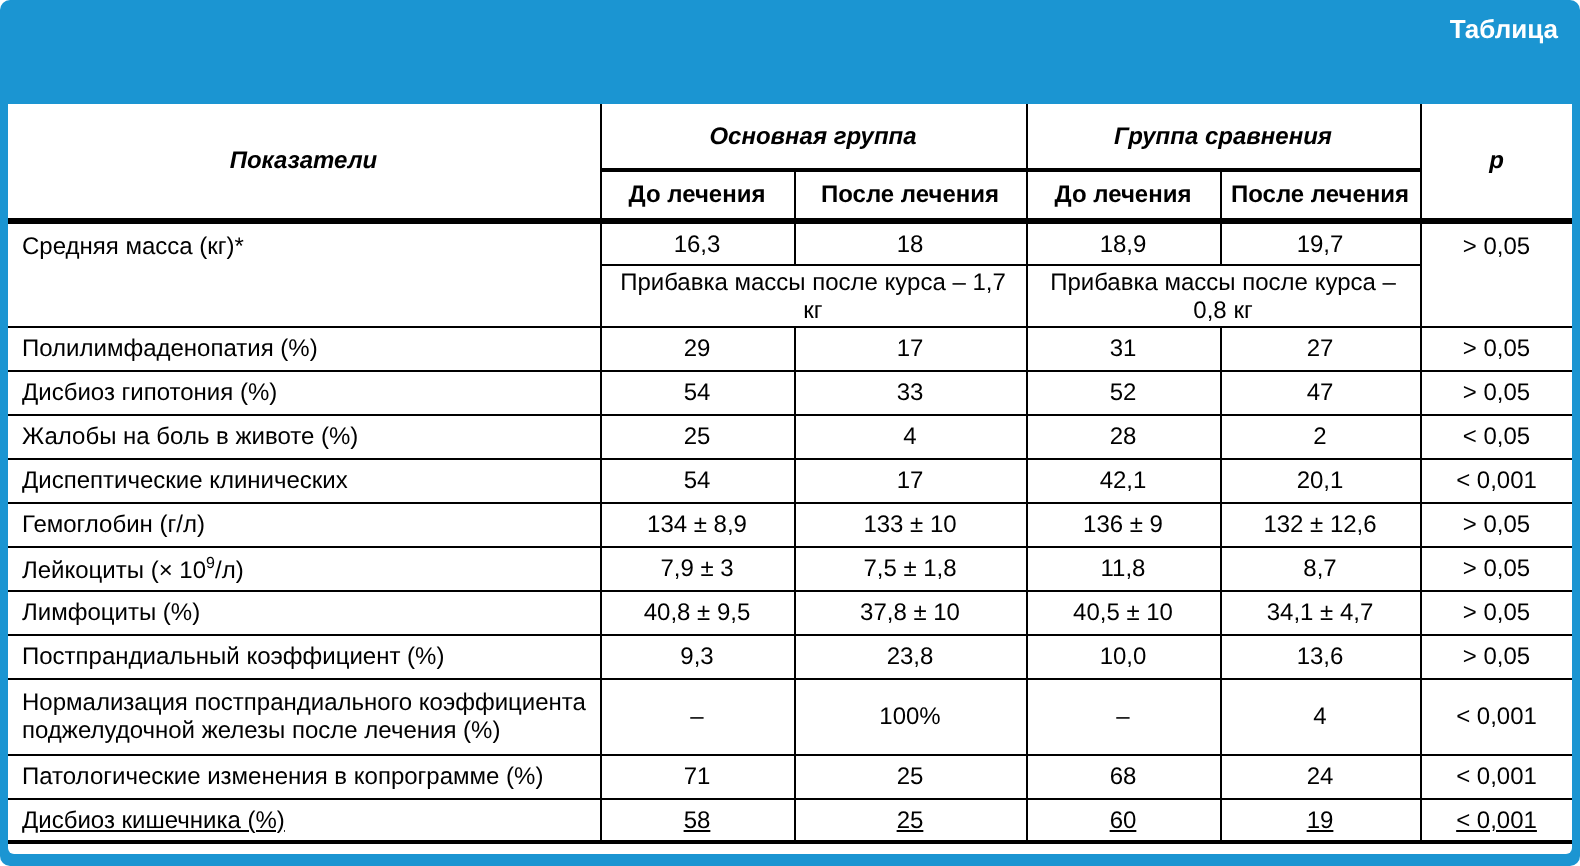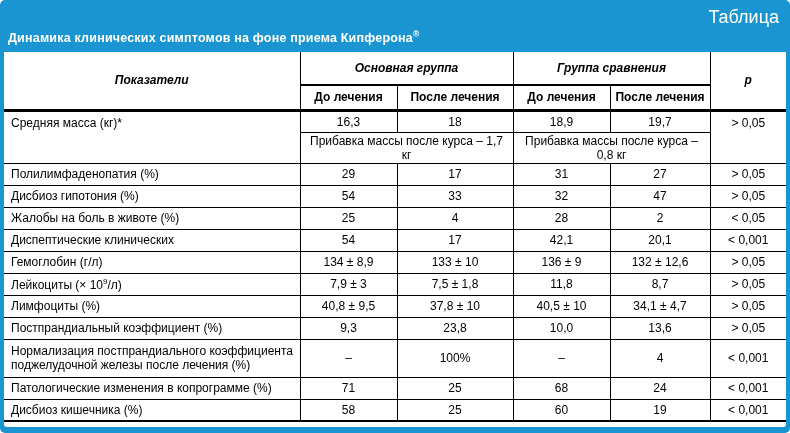--- a/index.html
+++ b/index.html
@@ -12,22 +12,22 @@
     position: absolute;
     left: 0; top: 0;
     width: 790px; height: 433px;
     background: #1b95d2;
     border-radius: 5px;
   }
   .corner-label {
     position: absolute;
     top: 7px; right: 11px;
     color: #ffffff;
-    font-weight: normal;
-    font-size: 18px;
+    font-weight: bold;
+    font-size: 13px;
   }
   .doc-title {
     position: absolute;
     top: 29px; left: 8px;
     color: #ffffff;
     font-weight: bold;
     font-size: 12.5px;
     letter-spacing: 0.2px;
   }
   .doc-title sup { font-size: 8.5px; }
@@ -64,37 +64,36 @@
   .symptoms th.group { border-bottom: 2px solid #000; }
   .symptoms tr.hr2 th, .symptoms th.span2 { border-bottom: 3px solid #000; }
   
   .symptoms tbody tr { height: 22px; }
   .symptoms tbody tr.tall { height: 38px; }
   .symptoms td.lbl {
     text-align: left;
     padding-left: 7px;
   }
   .symptoms td.vtop { vertical-align: top; padding-top: 4px; margin-top: 40px; }
-  .symptoms tr.last-row td { border-bottom: 2px solid #000; }
+  .symptoms tr.last-row td { border-bottom: 2px solid #000; text-decoration: underline; }
   .symptoms sup { font-size: 8px; }
   .footnote {
     font-style: italic;
     font-size: 12px;
     color: #000000;
     padding: 4px 0 0 7px;
   }
 </style>
 </head>
 <body>
 
 <div class="frame">
 
   <div class="corner-label">Таблица</div>
 
-  <div class="doc-title"><span>Динамика клинических симптомов на фоне приема Кипферона</span><sup>®</sup></div>
 
   <div class="panel">
     <table class="symptoms">
       <colgroup>
         <col style="width:296px">
         <col style="width:97px">
         <col style="width:116px">
         <col style="width:97px">
         <col style="width:100px">
         <col style="width:76px">
@@ -131,21 +130,21 @@
           <td>29</td>
           <td>17</td>
           <td>31</td>
           <td>27</td>
           <td class="edge-r">&gt; 0,05</td>
         </tr>
         <tr>
           <td class="lbl edge-l">Дисбиоз гипотония (%)</td>
           <td>54</td>
           <td>33</td>
-          <td>32</td>
+          <td>52</td>
           <td>47</td>
           <td class="edge-r">&gt; 0,05</td>
         </tr>
         <tr>
           <td class="lbl edge-l">Жалобы на боль в животе (%)</td>
           <td>25</td>
           <td>4</td>
           <td>28</td>
           <td>2</td>
           <td class="edge-r">&lt; 0,05</td>

